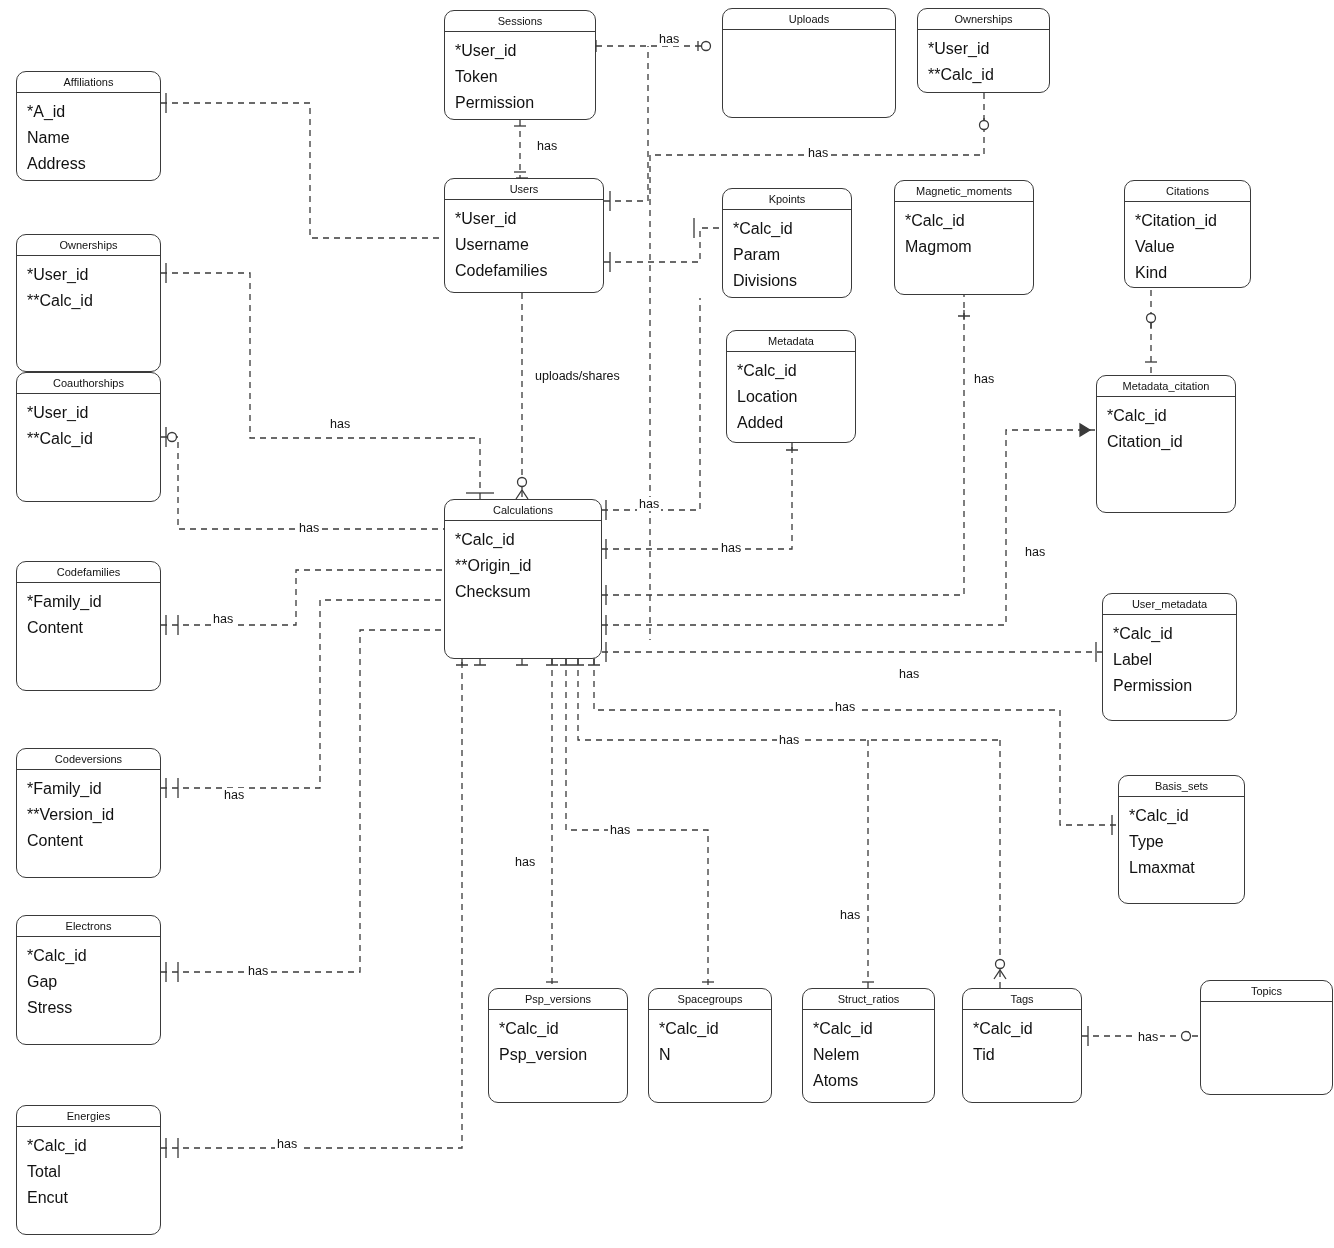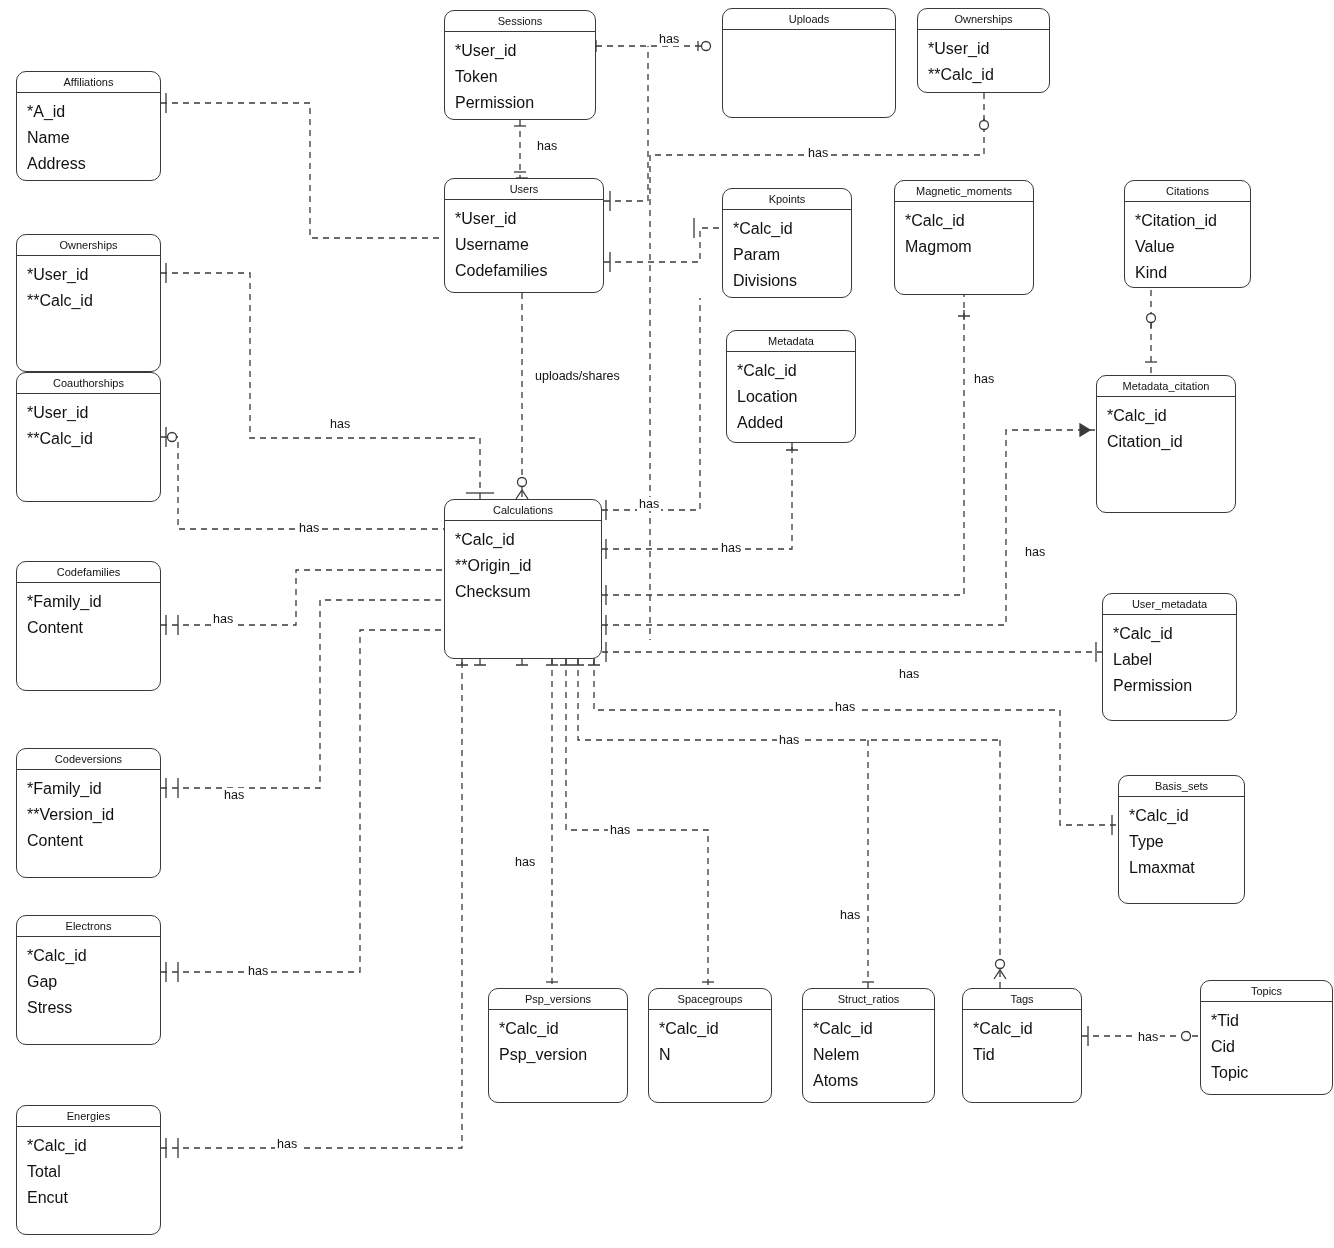--- a/index.html
+++ b/index.html
@@ -313,25 +313,20 @@
   <div class="entity" style="left:962px;top:988px;width:120px;height:115px">
     <div class="title">Tags</div>
     <div class="attrs">
       <div>*Calc_id</div>
       <div>Tid</div>
     </div>
   </div>
 
   <div class="entity" style="left:1200px;top:980px;width:133px;height:115px">
     <div class="title">Topics</div>
-    <div class="attrs">
-      <div>*Tid</div>
-      <div>Cid</div>
-      <div>Topic</div>
-    </div>
   </div>
 
   <div class="entity" style="left:16px;top:1105px;width:145px;height:130px">
     <div class="title">Energies</div>
     <div class="attrs">
       <div>*Calc_id</div>
       <div>Total</div>
       <div>Encut</div>
     </div>
   </div>

